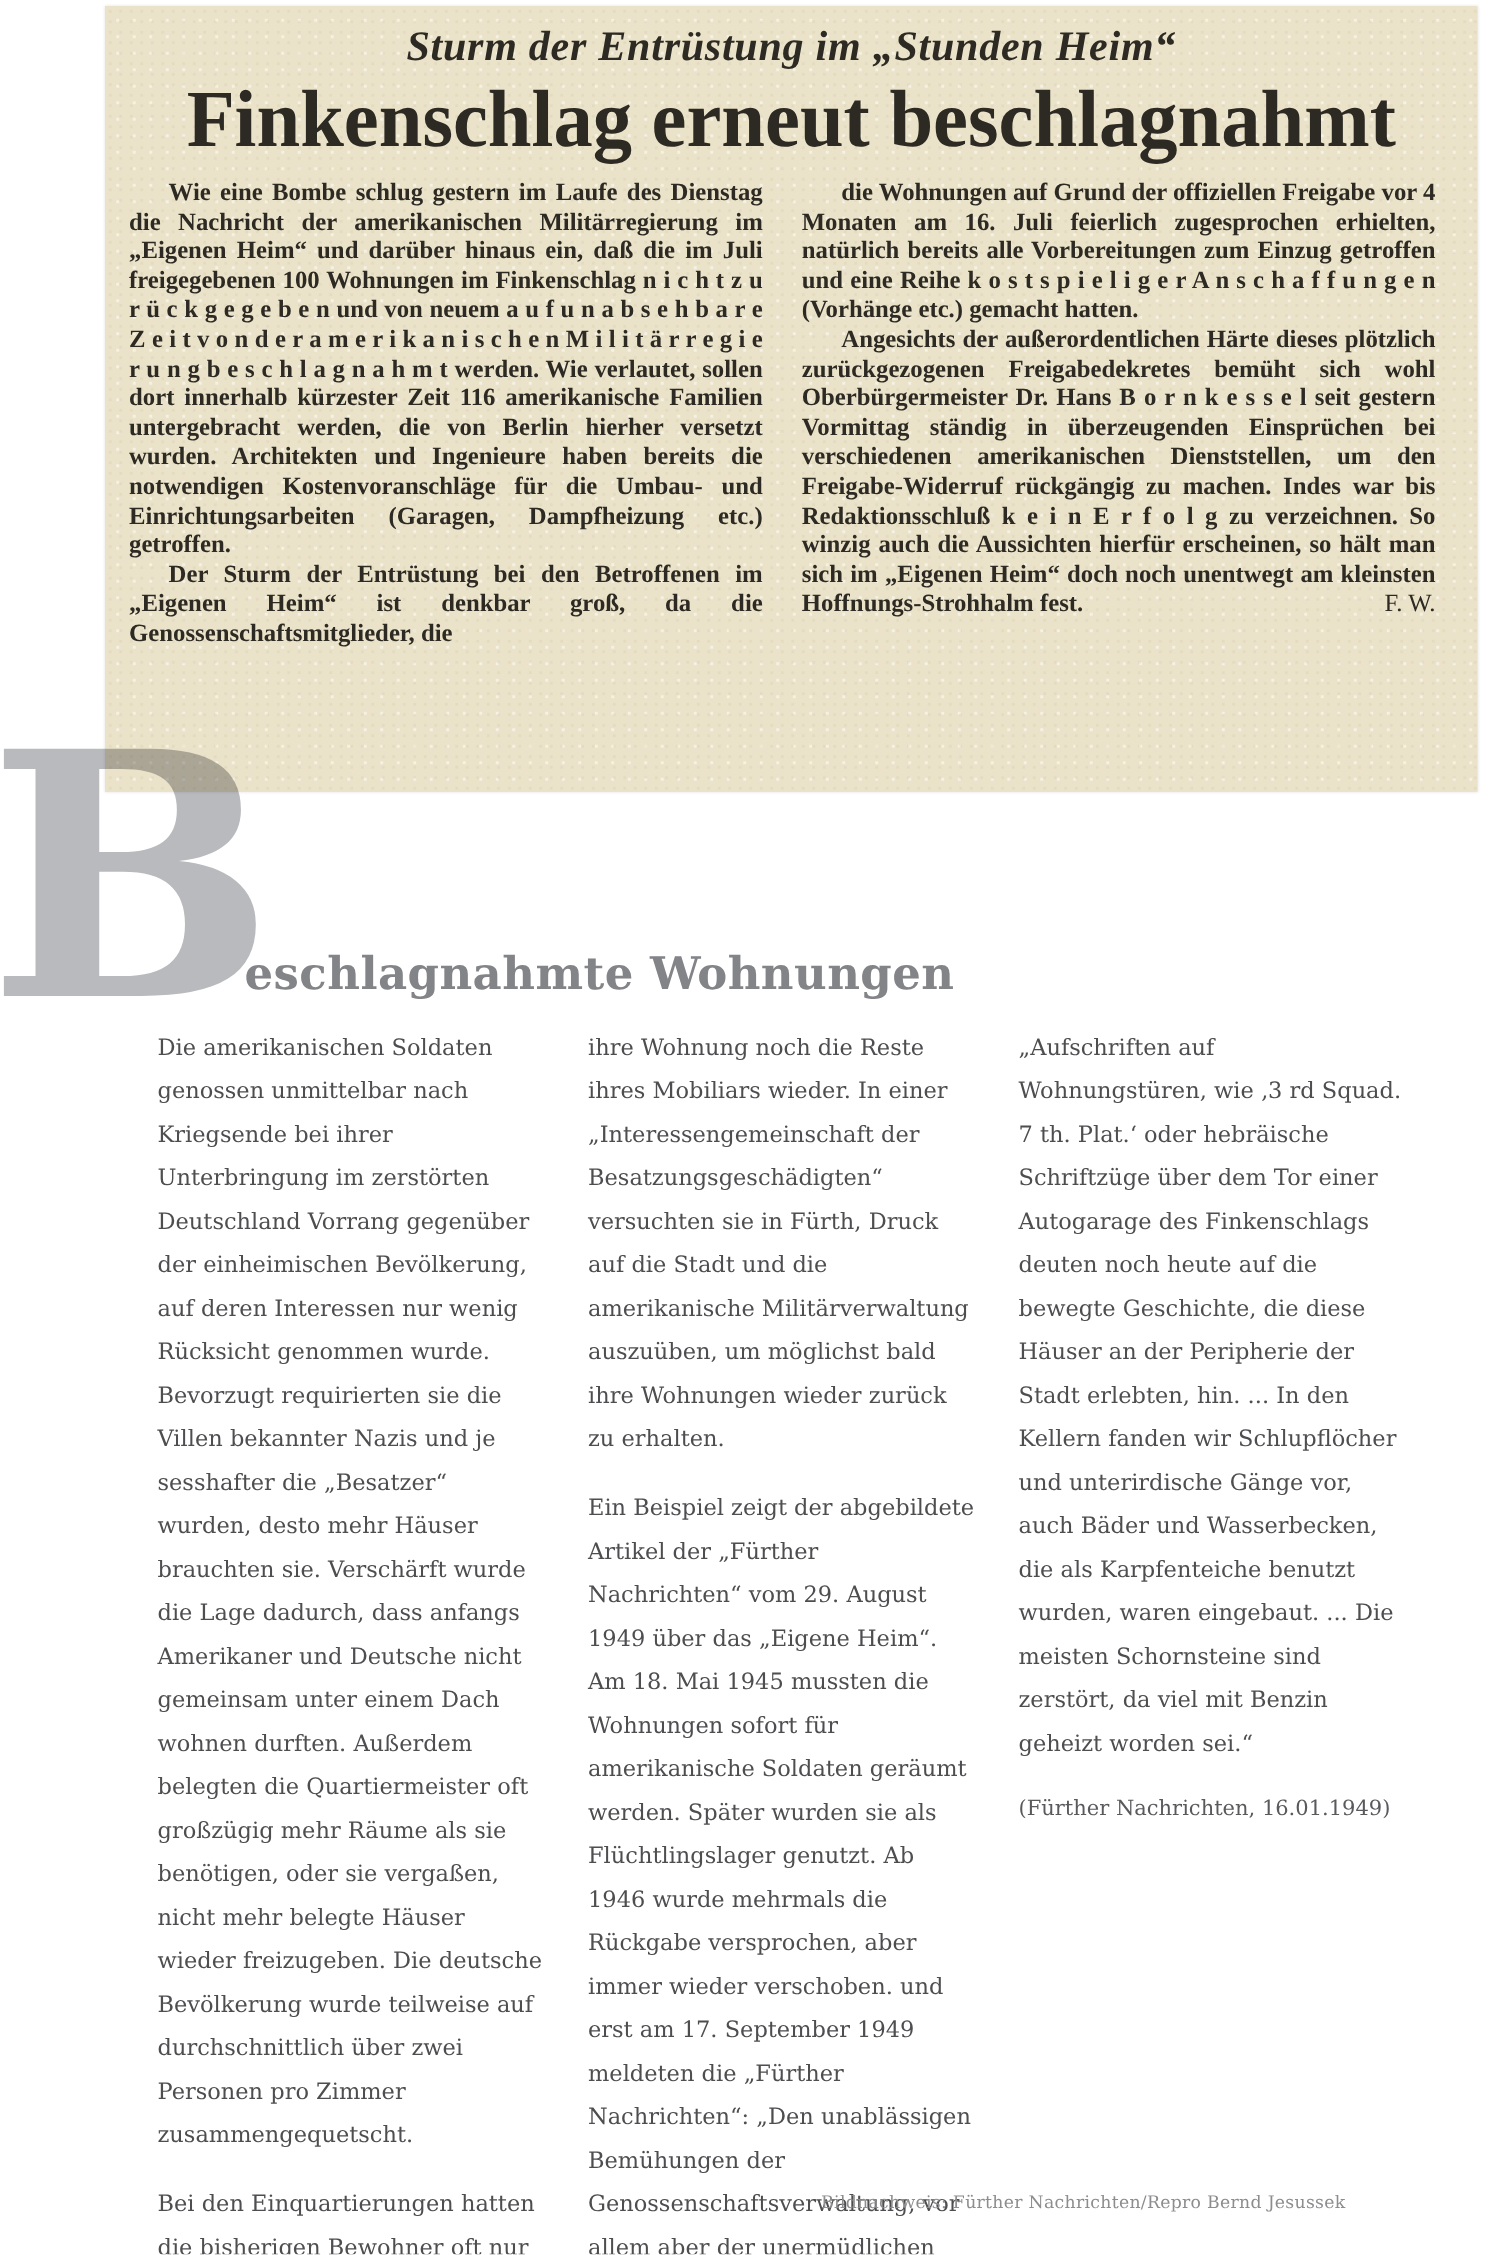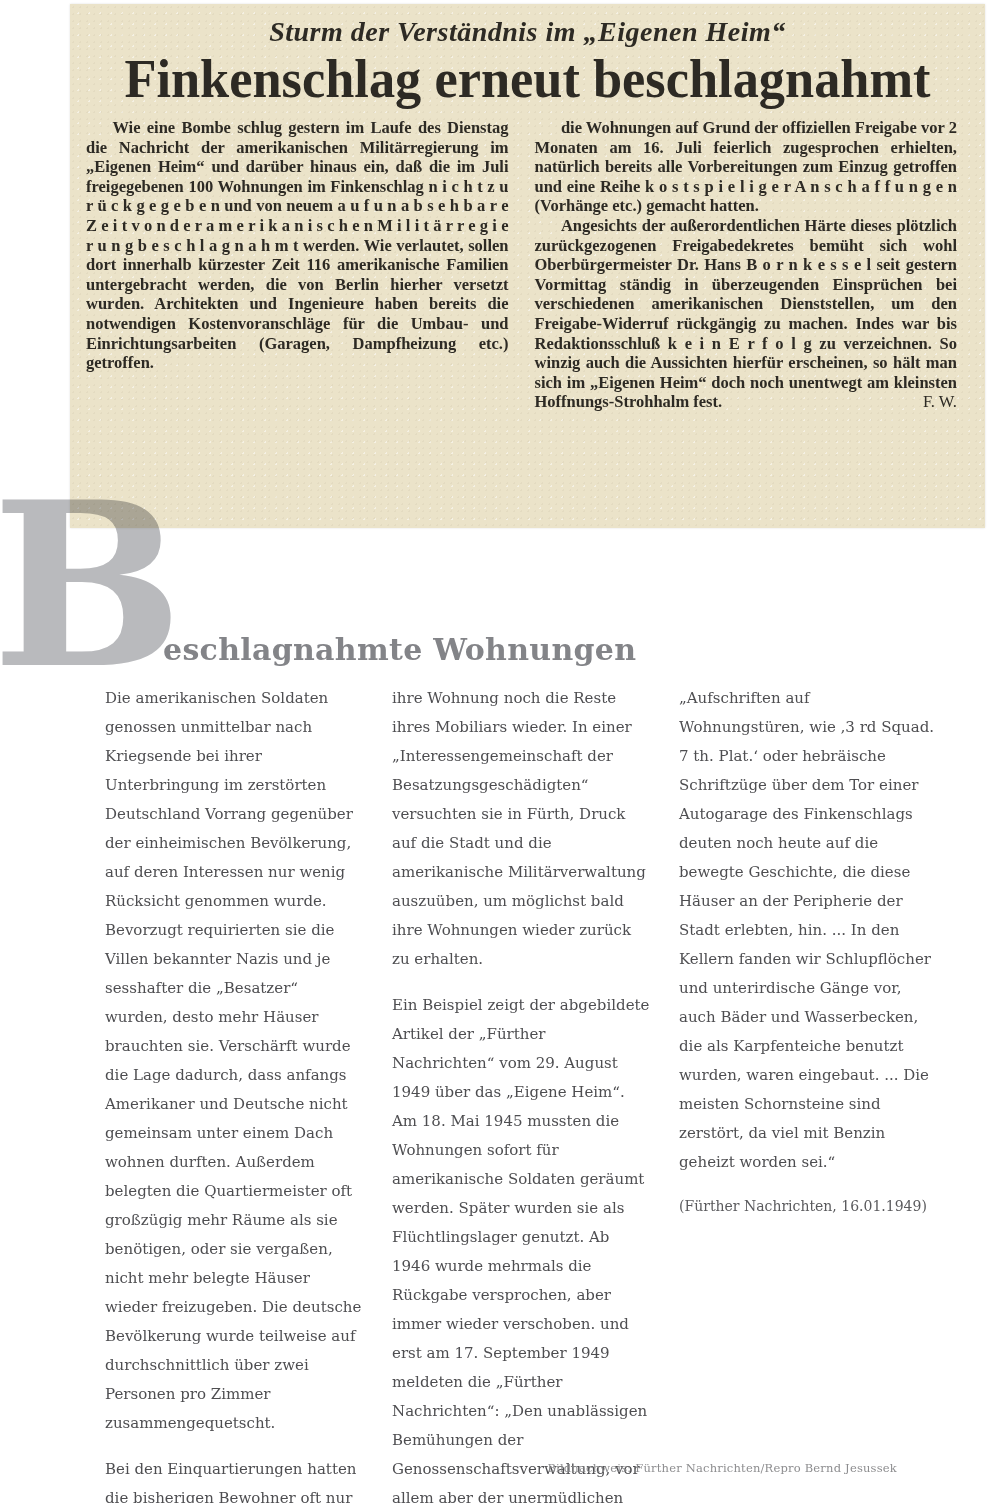--- a/index.html
+++ b/index.html
@@ -116,28 +116,29 @@
     color:#8d8d8f;
     letter-spacing:0.2px;
   }
 </style>
 </head>
 <body>
 
 <div class="page">
 
   <section class="clipping">
-    <div class="kicker">Sturm der Verständnis im „Eigenen Heim“</div>
+    <div class="kicker">Sturm der Entrüstung im „Stunden Heim“</div>
     <h1 class="headline">Finkenschlag erneut beschlagnahmt</h1>
     <div class="np-cols">
       <div class="np-col">
         <p>Wie eine Bombe schlug gestern im Laufe des Dienstag die Nachricht der amerikanischen Militärregierung im „Eigenen Heim“ und darüber hinaus ein, daß die im Juli freigegebenen 100 Wohnungen im Finkenschlag n i c h t  z u r ü c k g e g e b e n  und von neuem  a u f  u n a b s e h b a r e  Z e i t  v o n  d e r  a m e r i k a n i s c h e n  M i l i t ä r r e g i e r u n g  b e s c h l a g n a h m t  werden. Wie verlautet, sollen dort innerhalb kürzester Zeit 116 amerikanische Familien untergebracht werden, die von Berlin hierher versetzt wurden. Architekten und Ingenieure haben bereits die notwendigen Kostenvoranschläge für die Umbau- und Einrichtungsarbeiten (Garagen, Dampfheizung etc.) getroffen.</p>
+        <p>Der Sturm der Entrüstung bei den Betroffenen im „Eigenen Heim“ ist denkbar groß, da die Genossenschaftsmitglieder, die</p>
       </div>
       <div class="np-col">
-        <p>die Wohnungen auf Grund der offiziellen Freigabe vor 2 Monaten am 16. Juli feierlich zugesprochen erhielten, natürlich bereits alle Vorbereitungen zum Einzug getroffen und eine Reihe  k o s t s p i e l i g e r  A n s c h a f f u n g e n  (Vorhänge etc.) gemacht hatten.</p>
+        <p>die Wohnungen auf Grund der offiziellen Freigabe vor 4 Monaten am 16. Juli feierlich zugesprochen erhielten, natürlich bereits alle Vorbereitungen zum Einzug getroffen und eine Reihe  k o s t s p i e l i g e r  A n s c h a f f u n g e n  (Vorhänge etc.) gemacht hatten.</p>
         <p><span>Angesichts der außerordentlichen Härte dieses plötzlich zurückgezogenen Freigabedekretes bemüht sich wohl Oberbürgermeister Dr. Hans  B o r n k e s s e l  seit gestern Vormittag ständig in überzeugenden Einsprüchen bei verschiedenen amerikanischen Dienststellen, um den Freigabe-Widerruf rückgängig zu machen. Indes war bis Redaktionsschluß  k e i n  E r f o l g  zu verzeichnen. So winzig auch die Aussichten hierfür erscheinen, so hält man sich im „Eigenen Heim“ doch noch unentwegt am kleinsten Hoffnungs-Strohhalm fest.</span> <span class="byline">F. W.</span></p>
       </div>
     </div>
   </section>
 
   <div class="dropcap">B</div>
   <h2 class="sec-heading">eschlagnahmte Wohnungen</h2>
 
   <main class="cols">
     <div class="col">

